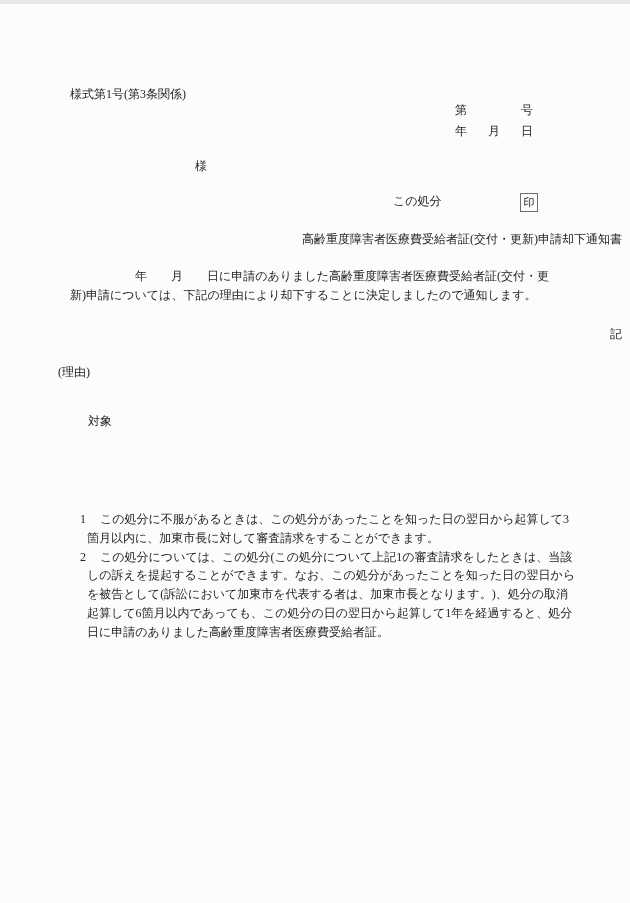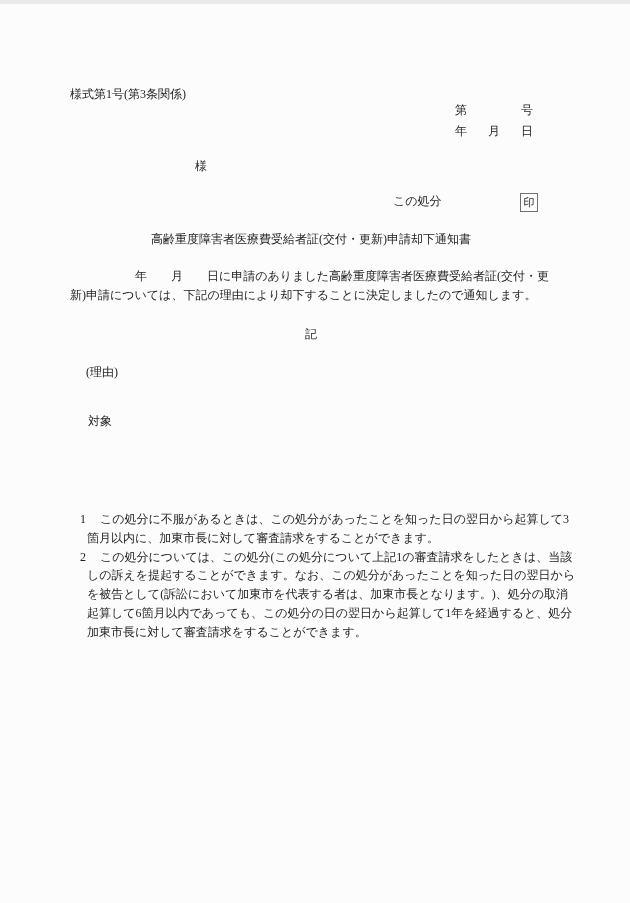--- a/index.html
+++ b/index.html
@@ -17,21 +17,21 @@
     font-size: 12px;
     color: #1e1e1e;
     overflow: hidden;
     text-decoration: underline;
   }
   .abs { position: absolute; white-space: nowrap; line-height: 14px; }
   .centerline {
     position: absolute;
     left: 0;
     right: 8px;
-    text-align: center;
+    text-align: right;
     white-space: nowrap;
     line-height: 14px;
   }
   .row-between {
     position: absolute;
     display: flex;
     justify-content: space-between;
     line-height: 14px;
   }
   .seal-box {
@@ -92,21 +92,21 @@
     <span>印</span>
   </div>
 
   <div class="centerline" style="top:228px;">高齢重度障害者医療費受給者証(交付・更新)申請却下通知書</div>
 
   <div class="body-line" style="top:265px; text-indent:65px;">年　　月　　日に申請のありました高齢重度障害者医療費受給者証(交付・更</div>
   <div class="body-line" style="top:284px;">新)申請については、下記の理由により却下することに決定しましたので通知します。</div>
 
   <div class="centerline" style="top:323px;">記</div>
 
-  <div class="abs" style="left:86px; top:361px;text-align:right;">(理由)</div>
+  <div class="abs" style="left:58px; top:361px;text-align:right;">(理由)</div>
 
   <div class="abs" style="left:88px; top:410px;">対象</div>
 
   <div class="notes">
     <div class="note-line note-first">
       <span class="note-num">1</span><span>この処分に不服があるときは、この処分があったことを知った日の翌日から起算して3</span>
     </div>
     <div class="note-line note-cont">
       <span>箇月以内に、加東市長に対して審査請求をすることができます。</span>
     </div>
@@ -116,17 +116,17 @@
     <div class="note-line note-cont">
       <span>しの訴えを提起することができます。なお、この処分があったことを知った日の翌日から</span>
     </div>
     <div class="note-line note-cont">
       <span>を被告として(訴訟において加東市を代表する者は、加東市長となります。)、処分の取消</span>
     </div>
     <div class="note-line note-cont">
       <span>起算して6箇月以内であっても、この処分の日の翌日から起算して1年を経過すると、処分</span>
     </div>
     <div class="note-line note-cont">
-      <span>加東市長に対して審査請求をすることができます。</span>
+      <span>日に申請のありました高齢重度障害者医療費受給者証。</span>
     </div>
   </div>
 
 </div>
 
 </body></html>

